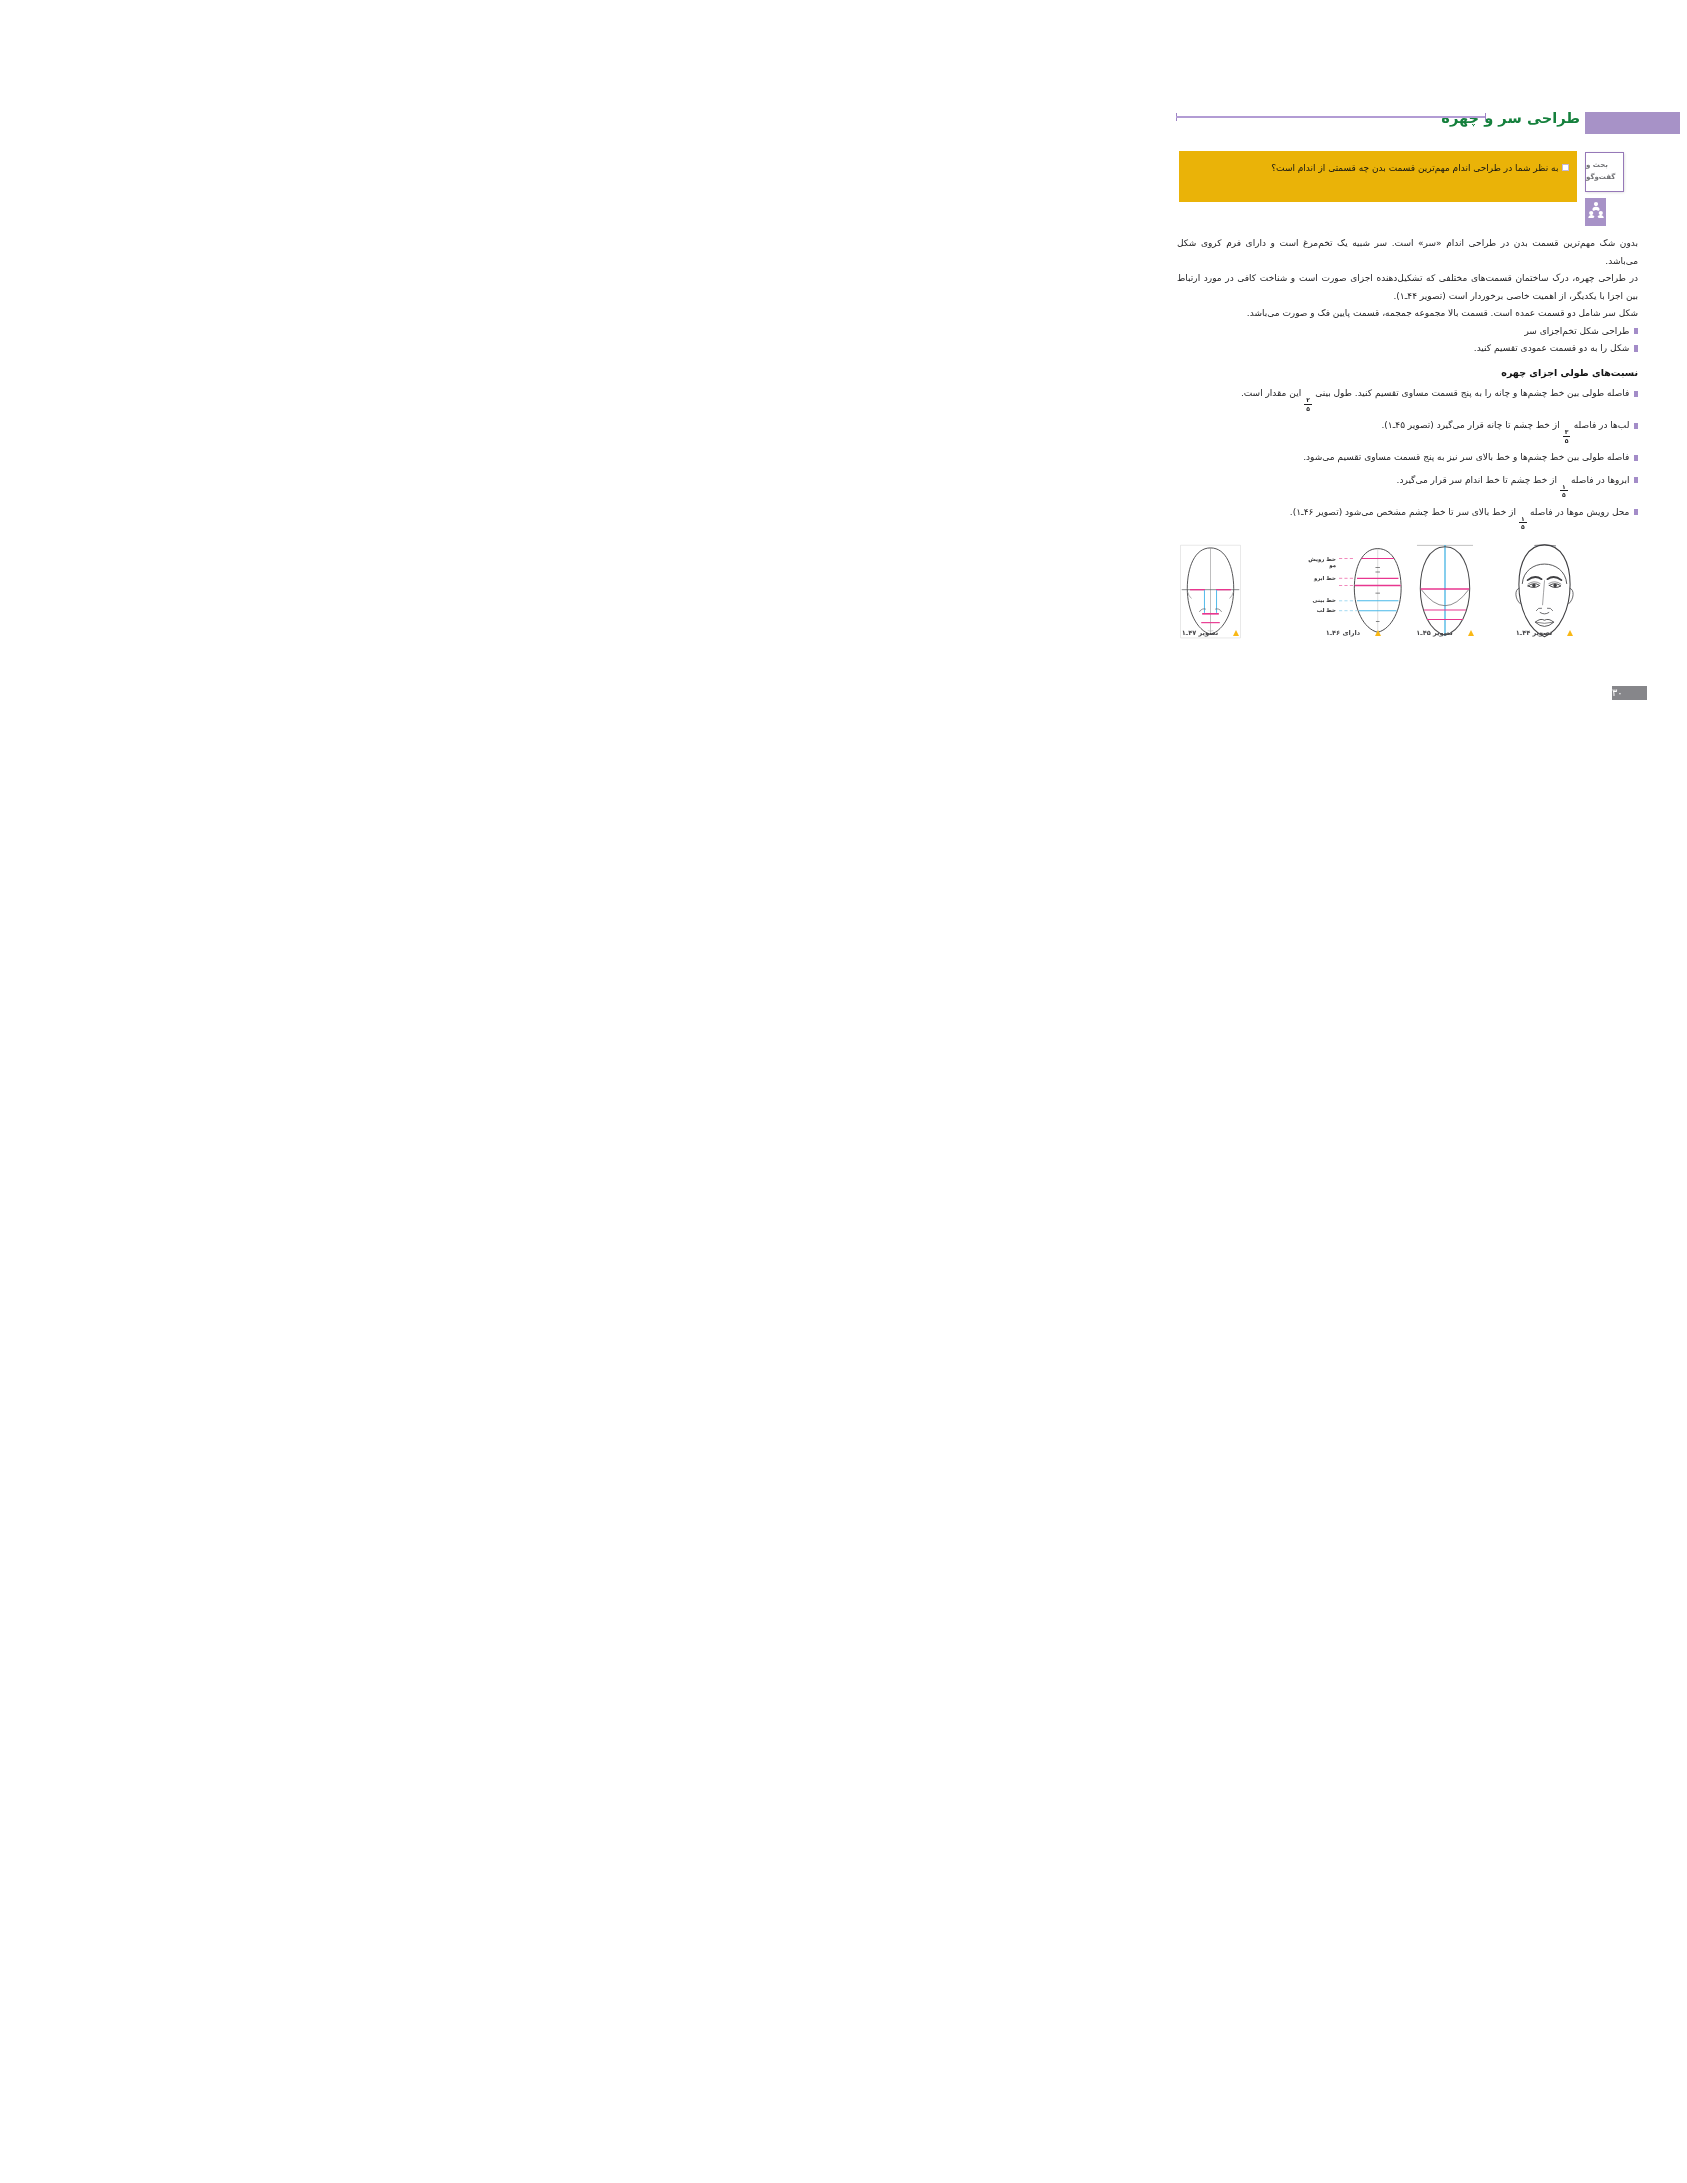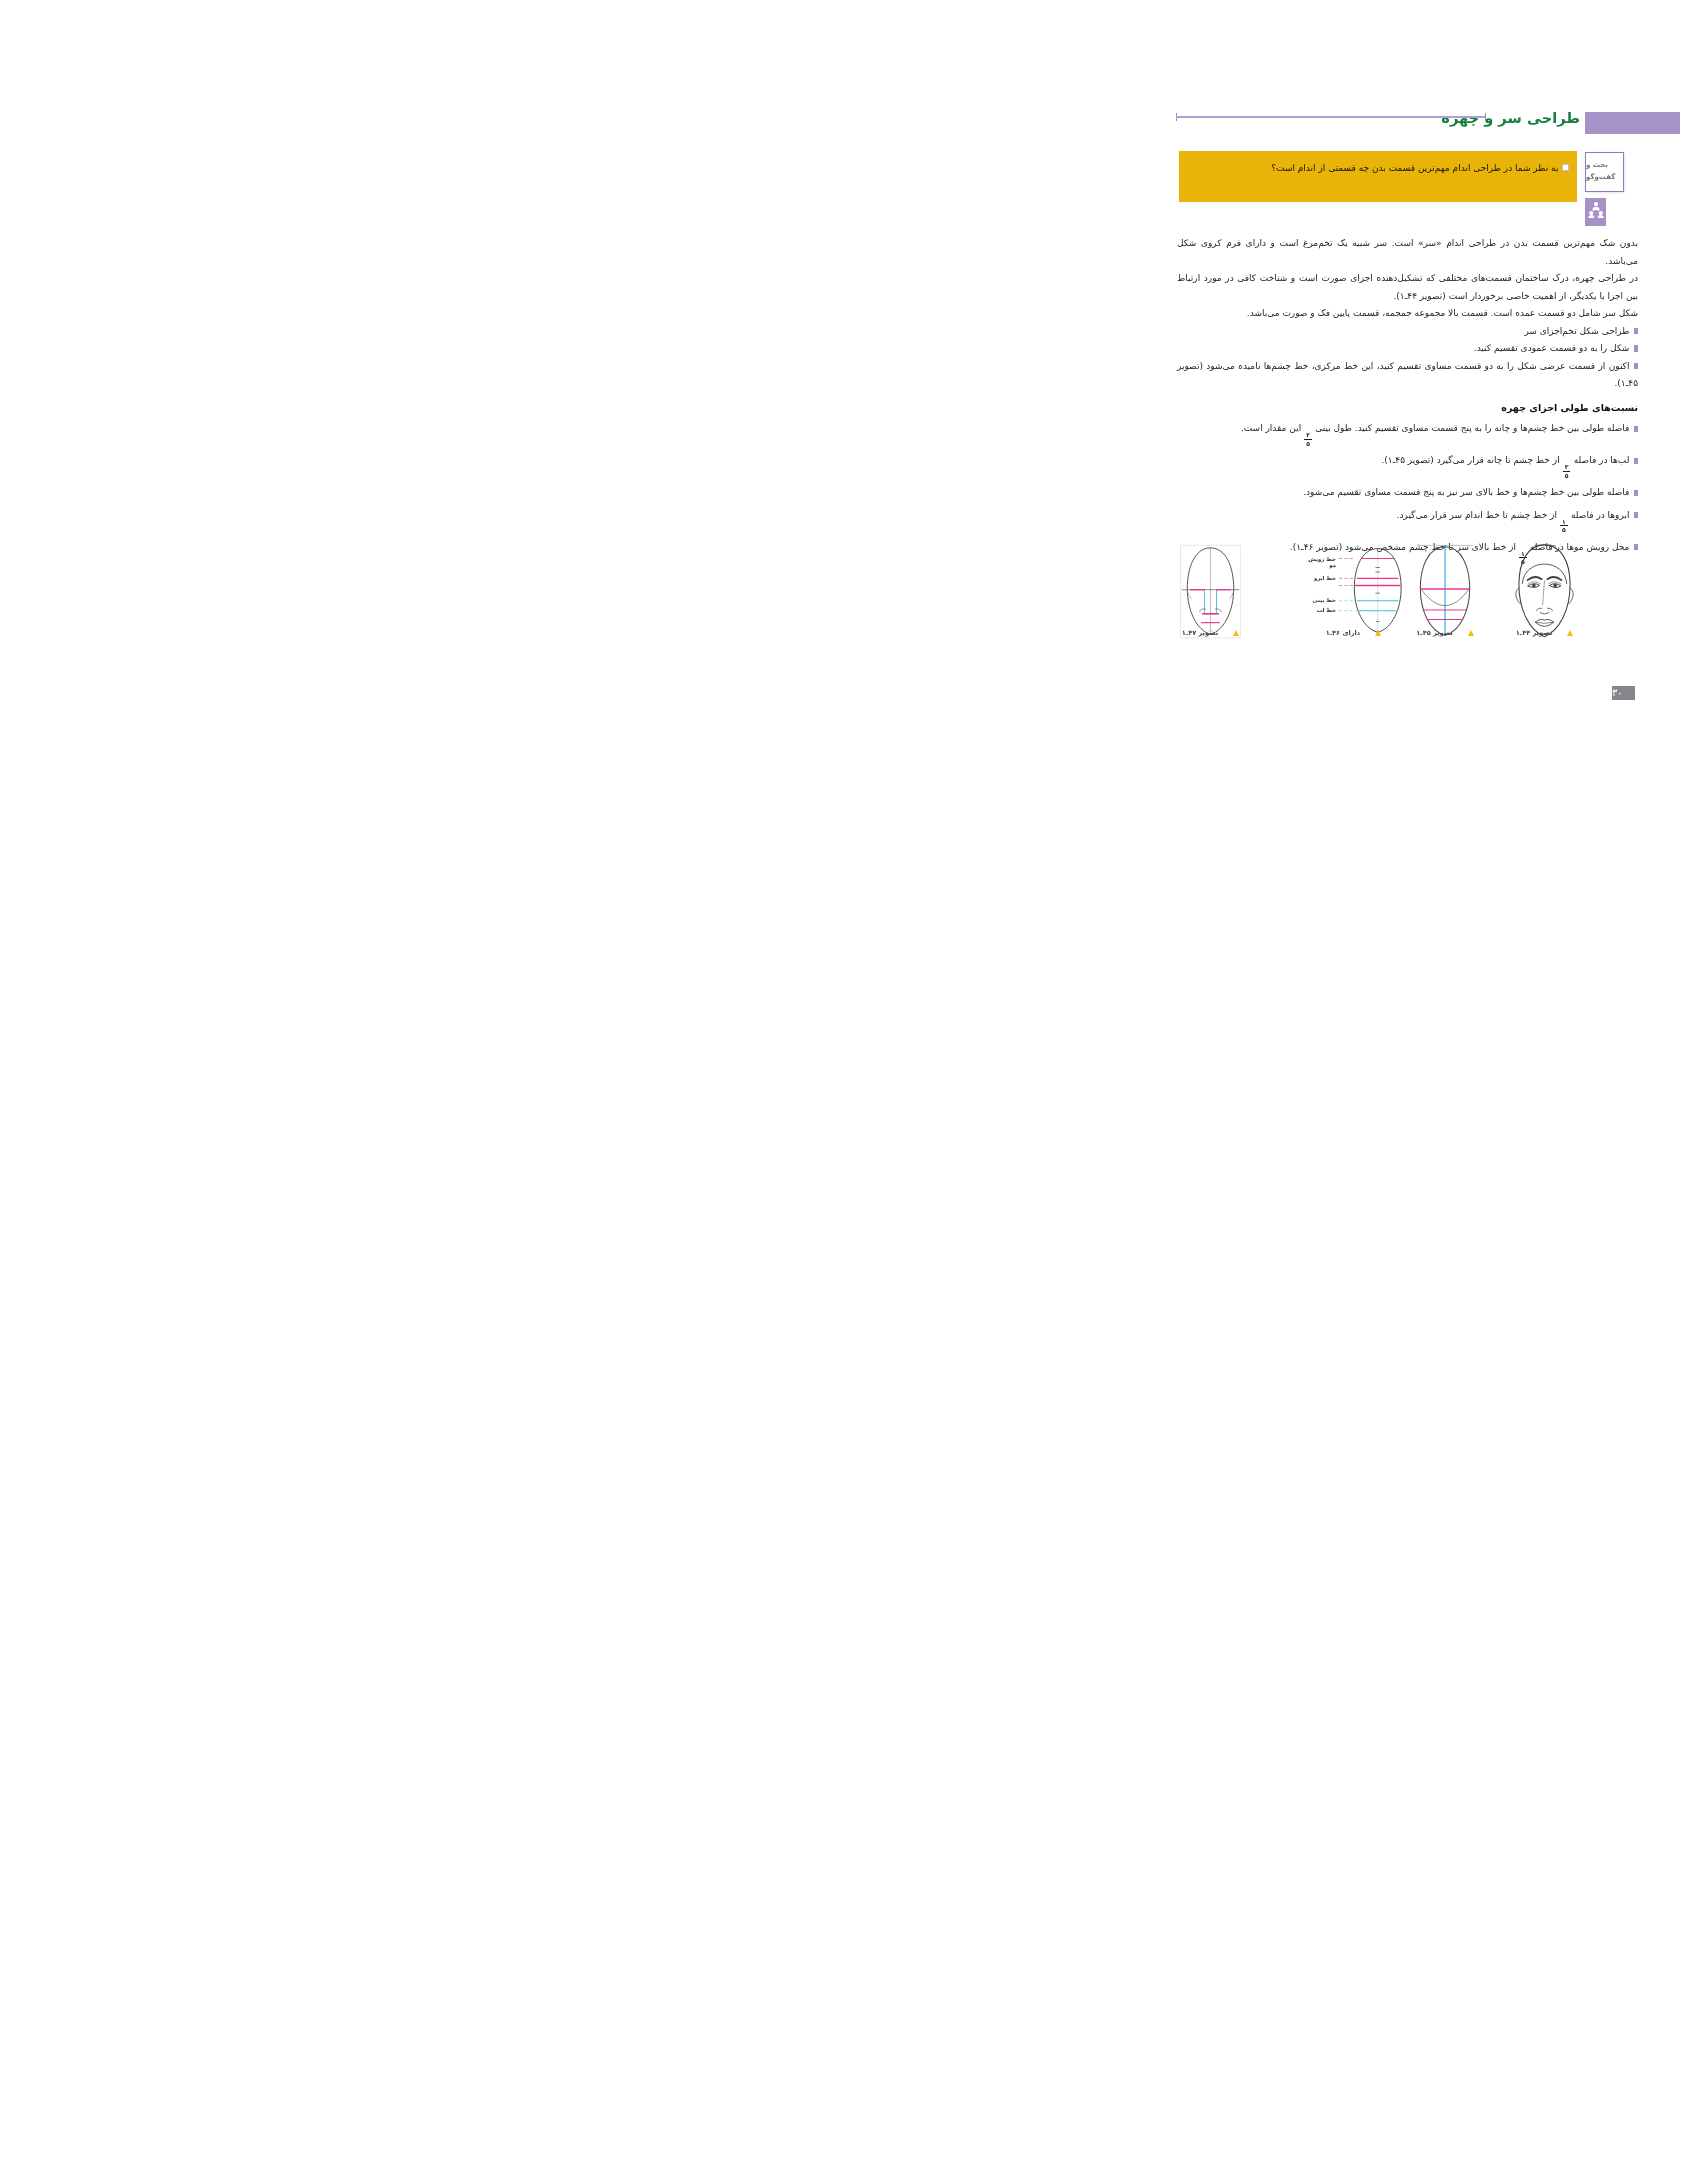--- a/index.html
+++ b/index.html
@@ -62,21 +62,21 @@
     font-size:6.6px; font-weight:bold; color:#48484b; direction:rtl;
   }
   .tri{width:0; height:0; border-left:3.3px solid transparent; border-right:3.3px solid transparent;
        border-bottom:6.1px solid #f9b815;}
   .fig46-label{
     position:absolute; left:0; width:36px; text-align:right; font-size:5.4px; font-weight:bold;
     color:#343436; line-height:6.6px;
   }
   
   .page-num{
-    position:absolute; left:487px; top:686px; width:23px; height:13.7px; background:#86868a;
+    position:absolute; left:487px; top:686px; width:35px; height:13.7px; background:#86868a;
     color:#fff; font-size:10px; text-align:left; line-height:13.7px;
   }
 </style>
 </head>
 <body>
 
 <div class="page">
 
   <div class="title-box"></div>
   <div class="page-title">طراحی سر و چهره</div>
@@ -111,23 +111,20 @@
   <div class="body-block">
     <p>بدون شک مهم‌ترین قسمت بدن در طراحی اندام «سر» است. سر شبیه یک تخم‌مرغ است و دارای فرم کروی شکل می‌باشد.</p>
     <p>در طراحی چهره، درک ساختمان قسمت‌های مختلفی که تشکیل‌دهنده اجزای صورت است و شناخت کافی در مورد ارتباط بین اجزا با یکدیگر، از اهمیت خاصی برخوردار است (تصویر ۴۴ـ۱).</p>
     <p>شکل سر شامل دو قسمت عمده است. قسمت بالا مجموعه جمجمه، قسمت پایین فک و صورت می‌باشد.</p>
 
     <div class="bullet-item">
       <span class="bsq"></span><span>طراحی شکل تخم‌اجزای سر</span>
     </div>
     <div class="bullet-item">
       <span class="bsq"></span><span>شکل را به دو قسمت عمودی تقسیم کنید.</span>
-    </div>
-    <div class="bullet-item">
-      <span class="bsq"></span><span>اکنون از قسمت عرضی شکل را به دو قسمت مساوی تقسیم کنید، این خط مرکزی، خط چشم‌ها نامیده می‌شود (تصویر ۴۵ـ۱).</span>
     </div>
 
     <h2 class="section-heading">نسبت‌های طولی اجزای چهره</h2>
 
     <div class="b2item">
       <span class="bsq"></span><span>فاصله طولی بین خط چشم‌ها و چانه را به پنج قسمت مساوی تقسیم کنید. طول بینی</span><span class="frac">
           <span class="num">۲</span>
           <span class="den">۵</span>
         </span><span>این مقدار است.</span>
     </div>

